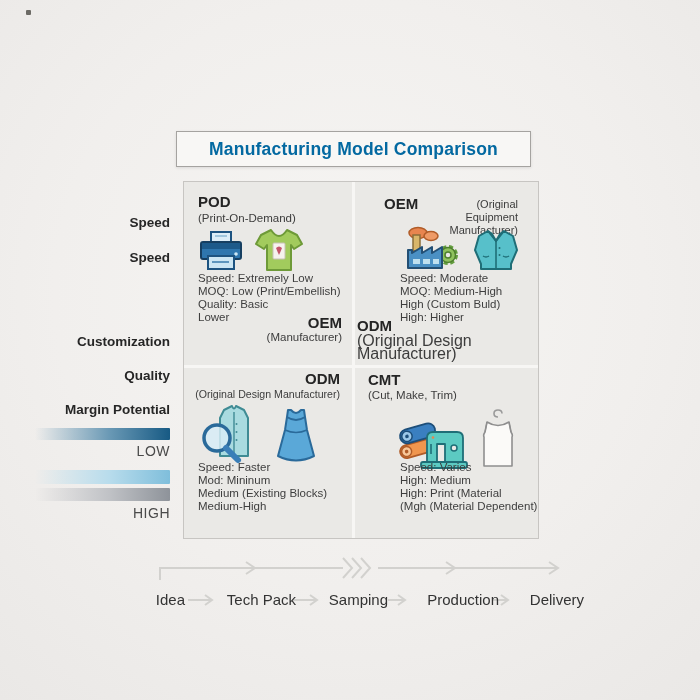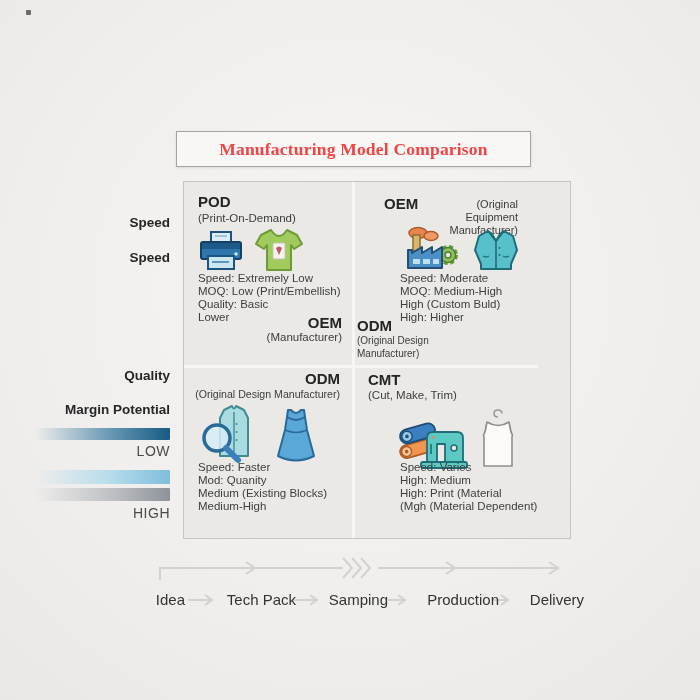--- a/index.html
+++ b/index.html
@@ -8,26 +8,26 @@
     background:radial-gradient(circle at 50% 42%, #f6f5f3 0%, #f1efed 55%, #eae8e6 100%);
     font-family:"Liberation Sans", sans-serif;color:#2b2b2b;
   }
   .abs{position:absolute;}
   .speck{left:26px;top:10px;width:5px;height:5px;background:#55544e;border-radius:1px;opacity:.85;}
   
   .titlebox{
     left:176px;top:131px;width:353px;height:34px;
     background:#f8f7f5;border:1px solid #a5a3a0;box-shadow:0 1px 3px rgba(0,0,0,.10);
     display:flex;align-items:center;justify-content:center;
-    font-size:17.5px;font-weight:bold;color:#ef4444;letter-spacing:.2px;font-family:Liberation Serif, serif;
+    font-size:17.5px;font-weight:bold;color:#0369a1;letter-spacing:.2px;
   }
   
   .grid{
     left:183px;top:181px;width:354px;height:356px;
-    background:#eae9e6;border:1px solid #c7c5c2;padding-left:32px;
+    background:#eae9e6;border:1px solid #c7c5c2;
   }
   .vdiv{left:168px;top:0;width:3px;height:356px;background:#f7f6f4;}
   .hdiv{left:0;top:183px;width:354px;height:3px;background:#f7f6f4;}
   .qtitle{font-size:15px;font-weight:bold;color:#242424;}
   .qsub{font-size:11.5px;color:#3c3c3c;}
   .qsub.pre{white-space:pre-line;line-height:13px;}
   .qline{font-size:11.5px;color:#3e3e3e;line-height:12.9px;white-space:nowrap;}
   .right{text-align:right;}
   .iconrow{display:flex;align-items:flex-end;gap:10px;}
   
@@ -46,20 +46,21 @@
 <div class="canvas">
 
   <div class="abs speck"></div>
 
   <div class="abs titlebox">
     <span>Manufacturing Model Comparison</span>
   </div>
 
   <div class="abs axlabel" style="top:215px">Speed</div>
   <div class="abs axlabel" style="top:250px">Speed</div>
+  <div class="abs axlabel" style="top:334px">Customization</div>
   <div class="abs axlabel" style="top:368px">Quality</div>
   <div class="abs axlabel" style="top:402px">Margin Potential</div>
 
   <div class="abs bar" style="top:428px;height:12px;background:linear-gradient(90deg, rgba(240,238,236,0) 0%, #6a99b5 55%, #175a84 100%);"></div>
   <div class="abs scale-label" style="top:443px">LOW</div>
   <div class="abs bar" style="top:470px;height:14px;background:linear-gradient(90deg, rgba(240,238,236,0) 0%, #b8dcec 55%, #7fbedb 100%);"></div>
   <div class="abs bar" style="top:488px;height:13px;background:linear-gradient(90deg, rgba(240,238,236,0) 0%, #c0c2c6 55%, #8e939a 100%);"></div>
   <div class="abs scale-label" style="top:505px">HIGH</div>
 
   <div class="abs grid">
@@ -118,21 +119,21 @@
         <circle cx="26.5" cy="20" r="1" fill="#1f6e77"></circle>
         <circle cx="26.5" cy="27" r="1" fill="#1f6e77"></circle>
       </svg>
     </div>
     <div class="abs qline" style="left:216px;top:90px">Speed: Moderate</div>
     <div class="abs qline" style="left:216px;top:103px">MOQ: Medium-High</div>
     <div class="abs qline" style="left:216px;top:116px">High (Custom Buld)</div>
     <div class="abs qline" style="left:216px;top:129px">High: Higher</div>
     <div class="abs" style="left:173px;top:135px">
       <div class="qtitle">ODM</div>
-      <div class="qsub pre" style="font-size:10px">(Original Design
+      <div class="qsub pre" style="font-size:16px">(Original Design
 Manufacturer)</div>
     </div>
 
     <div class="abs qtitle right" style="left:20px;top:188px;width:136px">ODM</div>
     <div class="abs qsub right" style="left:2px;top:206px;width:154px;font-size:10.6px;white-space:nowrap">(Original Design Manufacturer)</div>
     <div class="abs iconrow" style="left:16px;top:222px">
       <svg width="64" height="62" viewBox="0 0 64 62">
         <path d="M32 2 L24 6 L20 14 L20 52 L48 52 L48 14 L44 6 L36 2 Q34 7 32 2 Z" fill="#a9dbe0" stroke="#3f8b94" stroke-width="2" stroke-linejoin="round"></path>
         <line x1="34" y1="8" x2="34" y2="52" stroke="#3f8b94" stroke-width="1.4"></line>
         <circle cx="36.5" cy="20" r="1" fill="#3f8b94"></circle>
@@ -140,21 +141,21 @@
         <circle cx="36.5" cy="36" r="1" fill="#3f8b94"></circle>
         <circle cx="17" cy="34" r="13" fill="#d7ecf6" fill-opacity="0.85" stroke="#2a6a9a" stroke-width="3.5"></circle>
         <line x1="26" y1="44" x2="38" y2="56" stroke="#3a7fb8" stroke-width="6" stroke-linecap="round"></line>
       </svg>
       <svg width="44" height="58" viewBox="0 0 44 58">
         <path d="M14 2 L13 9 Q22 15 31 9 L30 2 L27 2 Q22 8 17 2 Z M13 9 L11 22 L4 48 Q22 57 40 48 L33 22 L31 9" fill="#5aa8d8" stroke="#2a6a9a" stroke-width="2" stroke-linejoin="round"></path>
         <path d="M11 22 q11 5 22 0" fill="none" stroke="#2a6a9a" stroke-width="1.5"></path>
       </svg>
     </div>
     <div class="abs qline" style="left:14px;top:279px">Speed: Faster</div>
-    <div class="abs qline" style="left:14px;top:292px">Mod: Quanity</div>
+    <div class="abs qline" style="left:14px;top:292px">Mod: Mininum</div>
     <div class="abs qline" style="left:14px;top:305px">Medium (Existing Blocks)</div>
     <div class="abs qline" style="left:14px;top:318px">Medium-High</div>
 
     <div class="abs qtitle" style="left:184px;top:189px">CMT</div>
     <div class="abs qsub" style="left:184px;top:207px">(Cut, Make, Trim)</div>
     <div class="abs iconrow" style="left:213px;top:226px">
       <svg width="72" height="54" viewBox="0 0 72 54">
         <g transform="rotate(-16 20 30)">
           <rect x="2" y="26" width="34" height="13" rx="6.5" fill="#f0964e" stroke="#b05c28" stroke-width="1.8"></rect>
           <circle cx="8.5" cy="32.5" r="5" fill="#f8c89a" stroke="#b05c28" stroke-width="1.5"></circle>

